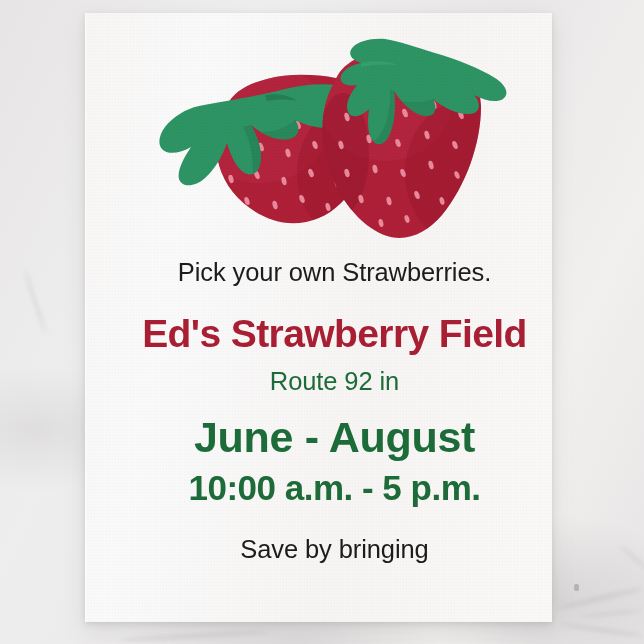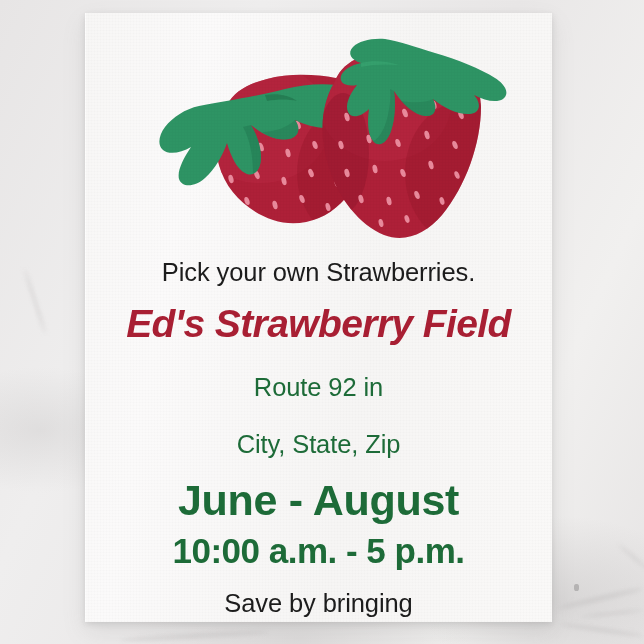--- a/index.html
+++ b/index.html
@@ -79,21 +79,21 @@
     left: 0;
     top: 0;
     width: 467px;
     height: 228px;
     display: block;
   }
 
   
   #text-block {
     position: absolute;
-    left: 0;
+    left: 16px;
     top: 228px;
     width: 467px;
     text-align: center;
     z-index: 2;
   }
   .line {
     margin: 0;
     padding: 0;
     white-space: nowrap;
     font-weight: bold;
@@ -103,50 +103,49 @@
     font-size: 25.5px;
     color: #1c1c1c;
     line-height: 1.05;
     margin-top: 18px;
     font-weight: normal;
   }
   .farm-name {
     font-size: 39px;
     color: #a81f33;
     line-height: 1.18;
-    margin-top: 15px;
+    margin-top: 25px;
     letter-spacing: -0.6px;
-    font-style: italic;
   }
   .addr {
     font-size: 25.5px;
     color: #1d6b38;
     line-height: 1.30;
-    margin-top: 24px;
+    margin-top: 8px;
     font-weight: normal;
   }
   .season {
     font-size: 43px;
     color: #1d6b38;
     line-height: 1.20;
     margin-top: 14px;
     letter-spacing: -0.3px;
   }
   .hours {
     font-size: 35px;
     color: #1d6b38;
     line-height: 1.15;
     margin-top: 4px;
     letter-spacing: -0.5px;
   }
   .note {
     font-size: 25.5px;
     color: #1c1c1c;
     line-height: 1.26;
-    margin-top: 16px;
+    margin-top: 25px;
     font-weight: normal;
   }
 </style>
 </head>
 <body>
 
 <div id="scene">
 
   <div class="marble-vein mv1"></div>
   <div class="marble-vein mv2"></div>
@@ -305,20 +304,19 @@
         <path d="M348 86 C353 96 350 104 340 103 C332 102 323 96 316 88
                  C328 90 341 90 348 86 Z" fill="#237a52" opacity="0.42"></path>
         <path d="M276 50 C288 47 302 48 314 52 C302 51 288 51 276 54 Z" fill="#3aa873" opacity="0.6"></path>
       </g>
     </svg>
 
     <div id="text-block">
       <p class="line tagline">Pick your own Strawberries.</p>
       <p class="line farm-name">Ed's Strawberry Field</p>
       <p class="line addr">Route 92 in</p>
-      <p class="line addr">City, State, Zip</p>
       <p class="line season">June - August</p>
       <p class="line hours">10:00 a.m. - 5 p.m.</p>
       <p class="line note">Save by bringing</p>
     </div>
 
   </div>
 </div>
 
 </body></html>

